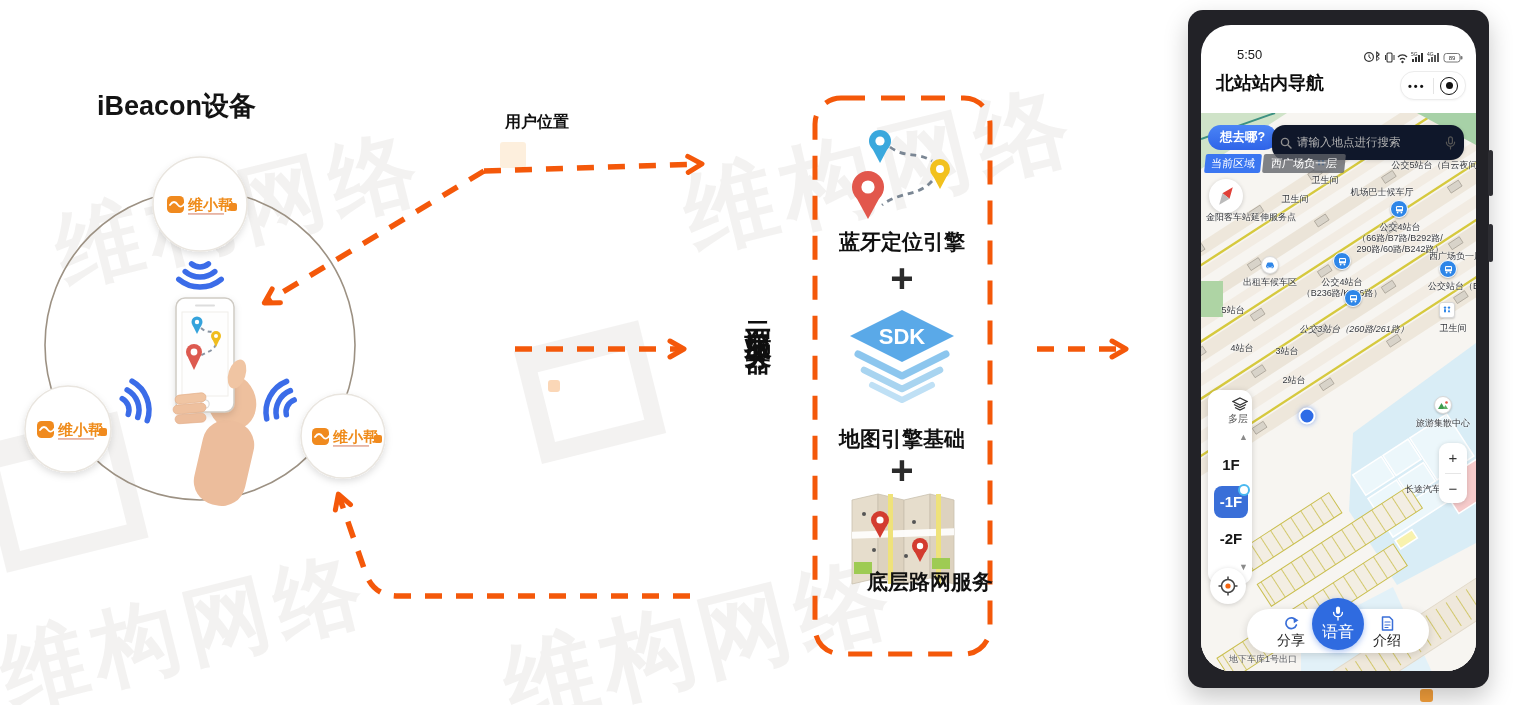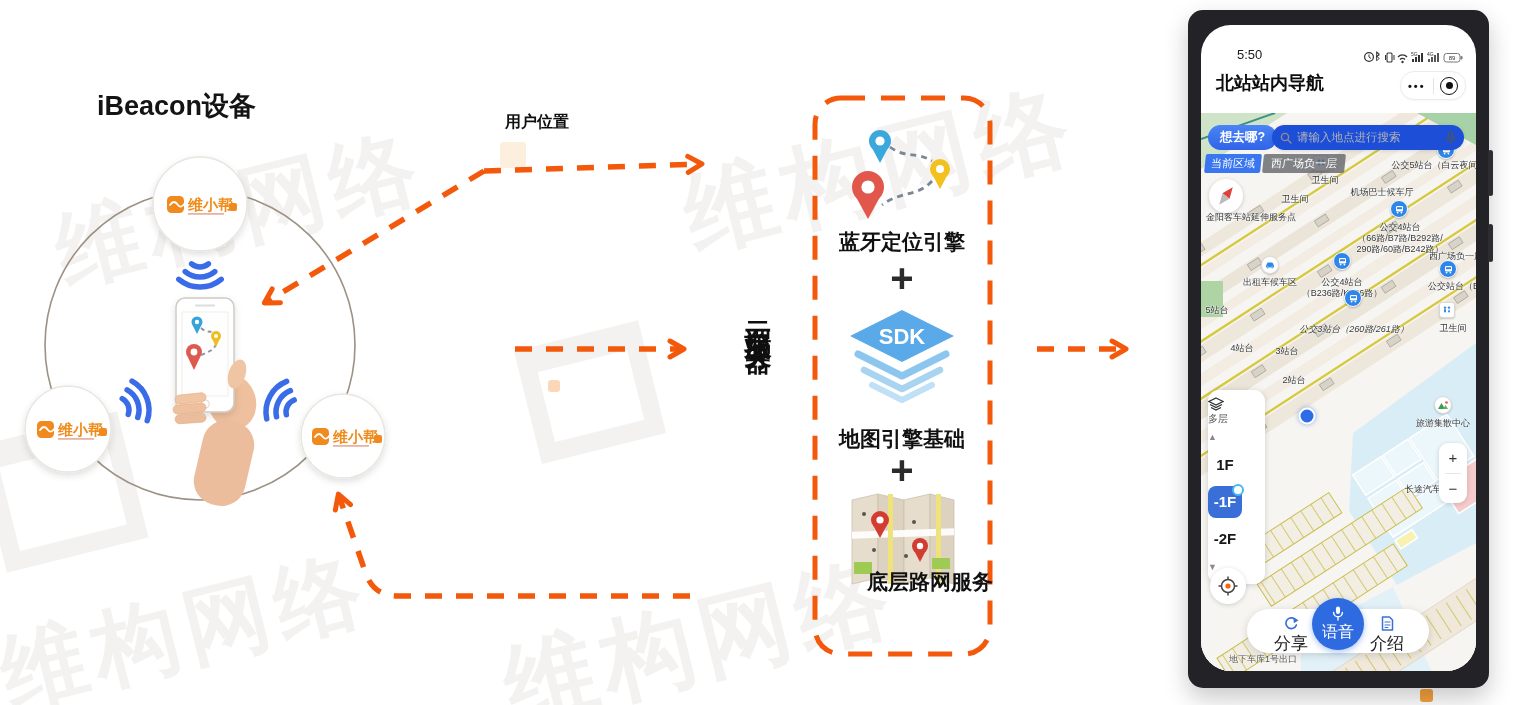--- a/index.html
+++ b/index.html
@@ -38,48 +38,48 @@
   .capsule .divider{width:1px;height:16px;background:#e4e4e4;}
   .cap-dots{font-size:11px;letter-spacing:2px;color:#111;font-weight:700;line-height:10px;}
   .cap-target{width:16px;height:16px;border:1.6px solid #111;border-radius:50%;position:relative;}
   .cap-target::after{content:"";position:absolute;left:50%;top:50%;width:7px;height:7px;margin:-3.5px 0 0 -3.5px;
                      border-radius:50%;background:#111;}
   .map{position:absolute;left:0;top:76px;width:275px;height:570px;background:#f7f5f1;overflow:hidden;margin-top:12px;}
   .map-label{position:absolute;transform:translate(-50%,-50%);font-size:9px;color:#33363b;white-space:nowrap;
              text-shadow:0 0 2px #fff,0 0 2px #fff;z-index:4;}
   .go-pill{position:absolute;left:7px;top:12px;height:25px;padding:0 12px;background:linear-gradient(#4a84f6,#2f64e8);
            border-radius:13px;color:#fff;font-size:12.5px;font-weight:700;display:flex;align-items:center;z-index:6;}
-  .search-bar{position:absolute;left:71px;top:12px;width:192px;height:25px;background:#1d4ed8;border-radius:13px;
+  .search-bar{position:absolute;left:71px;top:12px;width:192px;height:35px;background:#0f172a;border-radius:13px;
               box-shadow:0 1px 4px rgba(0,0,0,0.12);display:flex;align-items:center;padding:0 8px;z-index:6;box-sizing:border-box;}
   .search-ph{flex:1;font-size:11.5px;color:#b3b3b3;margin-left:5px;overflow:hidden;white-space:nowrap;}
   .tag-row{position:absolute;left:4px;top:41px;display:flex;z-index:6;transform:skewX(-6deg);}
   .tag-blue{background:#3b76f1;color:#fff;font-size:11px;padding:2px 6px;border-radius:2px;}
   .tag-gray{background:rgba(95,97,104,0.78);color:#fff;font-size:11px;padding:2px 8px;border-radius:2px;margin-left:2px;}
   .compass{position:absolute;left:8px;top:66px;width:34px;height:34px;background:#fff;border-radius:50%;
            box-shadow:0 1px 4px rgba(0,0,0,0.18);z-index:5;}
   .floor-panel{position:absolute;left:7px;top:277px;width:40px;background:#fff;border-radius:11px;
-               box-shadow:0 1px 6px rgba(0,0,0,0.16);z-index:6;display:flex;flex-direction:column;align-items:flex-start;
-               padding:7px 17px 6px 0;}
+               box-shadow:0 1px 6px rgba(0,0,0,0.16);z-index:6;display:flex;flex-direction:column;align-items:flex-end;
+               padding:7px 4px 6px 0;}
   .fp-label{font-size:10px;color:#555;margin-top:1px;}
   .fp-arrow{font-size:9px;color:#8a8a8a;margin:6px 0;}
   .fp-floor{font-size:15px;font-weight:700;color:#181818;margin:6px 0;width:34px;text-align:center;line-height:22px;}
   .fp-floor.sel{background:#3a6fd8;color:#fff;border-radius:8px;height:32px;line-height:32px;margin:4px 0;position:relative;}
   .fp-floor.sel .dot{position:absolute;right:-2px;top:-2px;width:8px;height:8px;background:#fff;border:2px solid #49b8f0;
                      border-radius:50%;}
   .locate-btn{position:absolute;left:9px;top:455px;width:36px;height:36px;background:#fff;border-radius:50%;
               box-shadow:0 1px 5px rgba(0,0,0,0.16);z-index:6;display:flex;align-items:center;justify-content:center;}
   .zoom-panel{position:absolute;left:238px;top:330px;width:28px;height:60px;background:#fff;border-radius:9px;
               box-shadow:0 1px 5px rgba(0,0,0,0.16);z-index:6;display:flex;flex-direction:column;align-items:center;}
   .zoom-panel .zb{flex:1;display:flex;align-items:center;justify-content:center;font-size:15px;color:#333;width:100%;}
   .zoom-panel .zline{width:16px;height:1px;background:#e6e6e6;}
   .garage{position:absolute;left:28px;top:540px;font-size:9px;color:#56585e;z-index:5;text-shadow:0 0 2px #fff;}
   .action-bar{position:absolute;left:46px;top:496px;width:182px;height:44px;background:#fff;border-radius:22px;
               box-shadow:0 2px 8px rgba(0,0,0,0.15);z-index:6;}
   .act{position:absolute;text-align:center;}
-  .act .lbl{font-size:17px;color:#222;margin-top:1px;text-align:center;}
+  .act .lbl{font-size:14px;color:#222;margin-top:1px;text-align:center;}
   .voice-btn{position:absolute;left:65px;top:-11px;width:52px;height:52px;background:#2f6be0;border-radius:50%;
              display:flex;flex-direction:column;align-items:center;justify-content:center;z-index:7;
              box-shadow:0 2px 6px rgba(47,107,224,0.4);}
   .voice-btn .lbl{font-size:16px;color:#fff;margin-top:1px;}
   .poi{position:absolute;transform:translate(-50%,-50%);z-index:5;}
   .poi-bus{width:16px;height:16px;border-radius:50%;background:#2e86e8;border:1.5px solid #fff;
            box-shadow:0 1px 2px rgba(0,0,0,0.25);display:flex;align-items:center;justify-content:center;}
   .poi-taxi{width:16px;height:16px;border-radius:50%;background:#fff;border:1px solid #dcdcdc;
            box-shadow:0 1px 2px rgba(0,0,0,0.2);display:flex;align-items:center;justify-content:center;}
   .poi-toilet{width:14px;height:14px;border-radius:3px;background:#fff;border:1px solid #d8d8d8;
@@ -423,21 +423,21 @@
             <div class="map-label" style="left: 199px; top: 114px;">公交4站台</div>
             <div class="map-label" style="left: 199px; top: 125px;">（66路/B7路/B292路/</div>
             <div class="map-label" style="left: 199px; top: 136px;">290路/60路/B242路）</div>
             <div class="map-label" style="left: 69px; top: 169px; text-align: right;">出租车候车区</div>
             <div class="map-label" style="left: 141px; top: 169px;">公交4站台</div>
             <div class="map-label" style="left: 141px; top: 180px;">（B236路/K236路）</div>
             <div class="map-label" style="left: 255px; top: 143px;">西广场负一层</div>
             <div class="map-label" style="left: 255px; top: 173px;">公交站台（B2</div>
             <div class="map-label" style="left: 153px; top: 216px; font-style: italic;">公交3站台（260路/261路）</div>
             <div class="map-label" style="left: 252px; top: 215px;">卫生间</div>
-            <div class="map-label" style="left: 16px; top: 197px;">5站台</div>
+            <div class="map-label" style="left: 32px; top: 197px; font-family: Liberation Mono, monospace;">5站台</div>
             <div class="map-label" style="left: 41px; top: 235px;">4站台</div>
             <div class="map-label" style="left: 86px; top: 238px;">3站台</div>
             <div class="map-label" style="left: 93px; top: 267px;">2站台</div>
             <div class="map-label" style="left: 242px; top: 310px;">旅游集散中心</div>
             <div class="map-label" style="left: 222px; top: 376px;">长途汽车</div>
           </div>
         <div id="map-icon-layer">
             <div class="poi" style="left: 245px; top: 37px;">
               <div class="poi-bus">
                 <svg width="9" height="9" viewBox="0 0 9 9">

